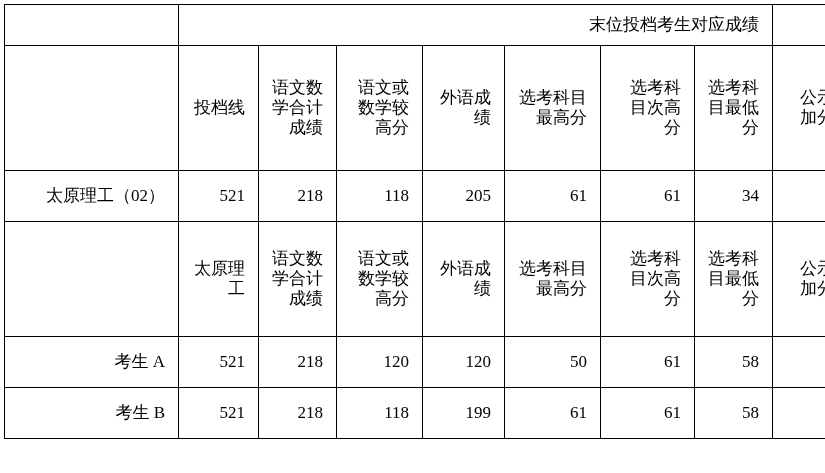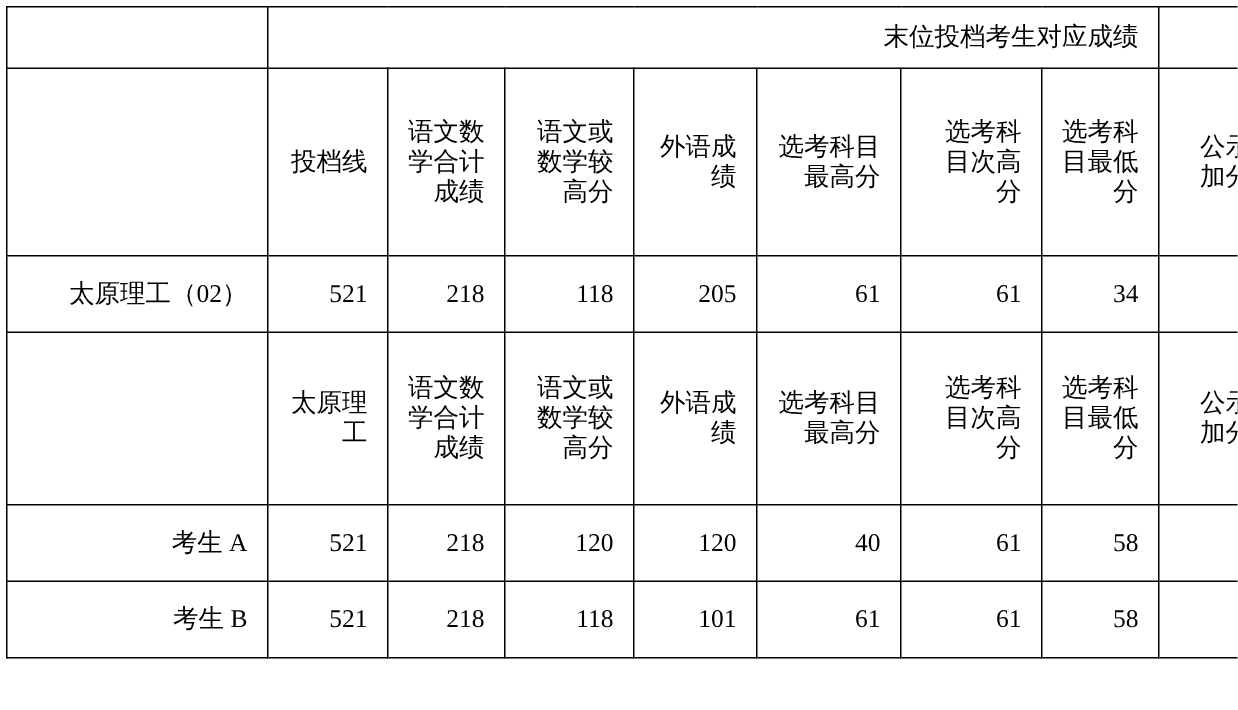--- a/index.html
+++ b/index.html
@@ -135,32 +135,32 @@
         <td class="colhead2">选考科目最低分</td>
         <td class="colhead2">公示加分</td>
       </tr>
 
       <tr>
         <td class="rowlabel nw">考生 A</td>
         <td class="datacell">521</td>
         <td class="datacell">218</td>
         <td class="datacell">120</td>
         <td class="datacell">120</td>
-        <td class="datacell">40</td>
+        <td class="datacell">50</td>
         <td class="datacell">61</td>
         <td class="datacell">58</td>
         <td class="datacell">0</td>
       </tr>
 
       <tr>
         <td class="rowlabel nw">考生 B</td>
         <td class="datacell">521</td>
         <td class="datacell">218</td>
         <td class="datacell">118</td>
-        <td class="datacell">101</td>
+        <td class="datacell">199</td>
         <td class="datacell">61</td>
         <td class="datacell">61</td>
         <td class="datacell">58</td>
         <td class="datacell">0</td>
       </tr>
     </tbody>
   </table>
 </div>
 
 </body></html>

